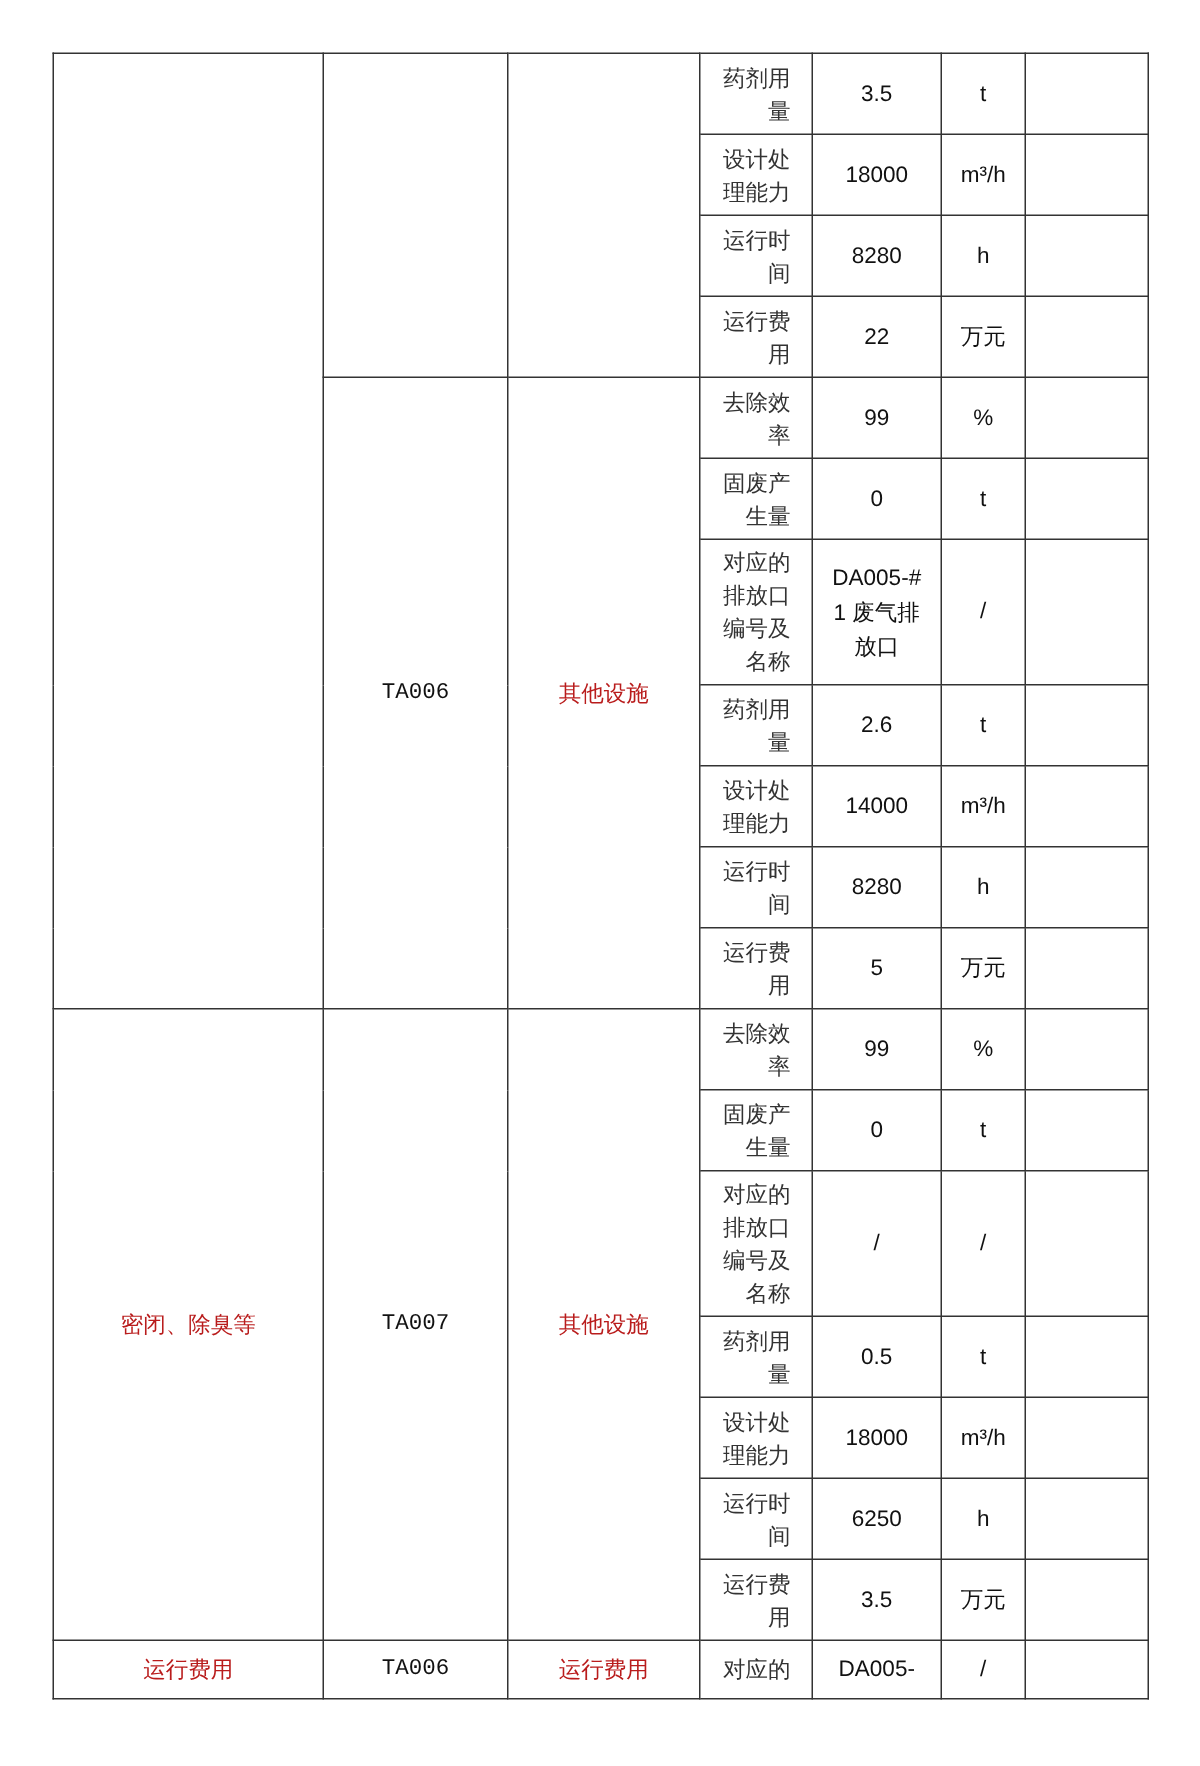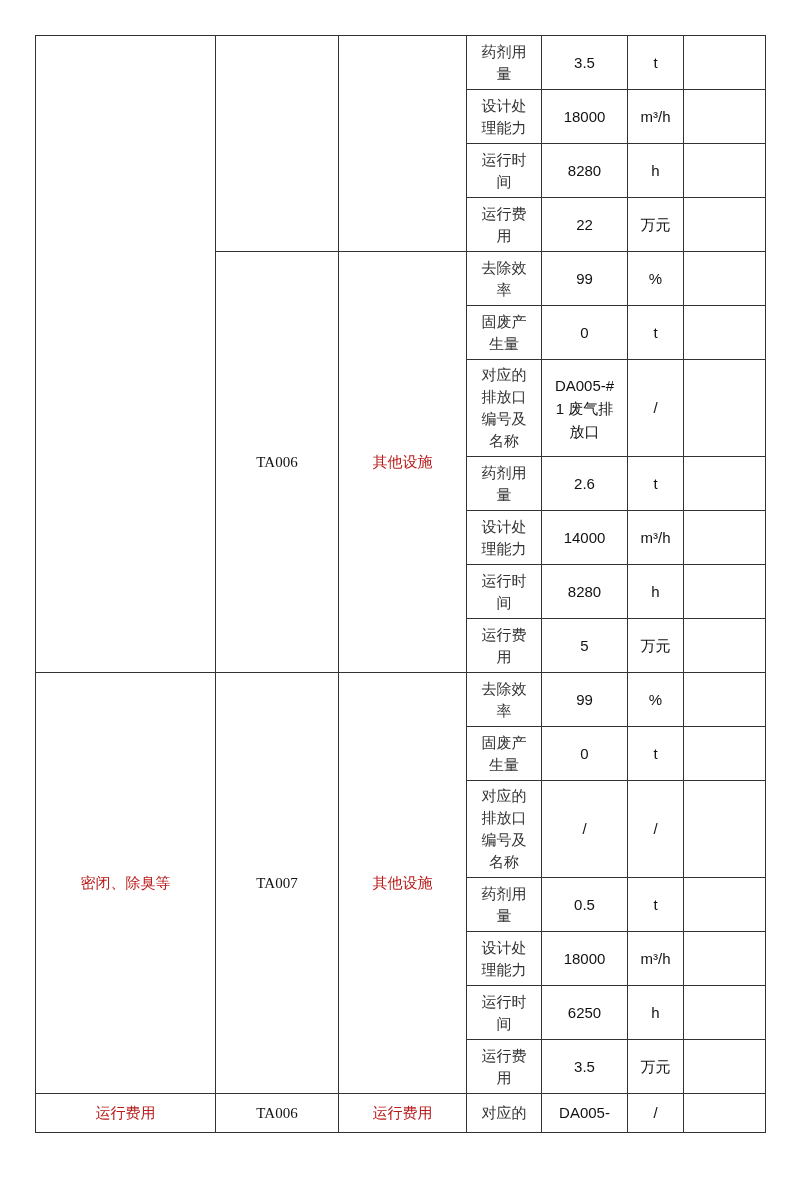--- a/index.html
+++ b/index.html
@@ -10,26 +10,26 @@
     width: 730px;
   }
   table.main td {
     border: 1.5px solid #333;
     text-align: center; vertical-align: middle;
     padding: 0;
     font-size: 15px;
     line-height: 22px;
   }
   td.lbl { font-size: 15px; line-height: 21.5px; padding: 0 6px; color: #333; }
-  td.lbl span { display: inline-block; width: 46px; text-align: center; word-break: break-all; }
+  td.lbl span { display: inline-block; width: 46px; text-align: right; word-break: break-all; }
   td.val { font-family: Liberation Sans, sans-serif; font-size: 16px; }
   td.val span.wrap { display: inline-block; width: 64px; word-break: break-all; line-height: 23px; }
   td.unit { font-family: "Liberation Sans", "DejaVu Sans", sans-serif; font-size: 16px; }
   td.cat { color: #b91c1c; font-size: 15px; }
-  td.code { font-family: Liberation Serif, serif; font-size: 16px; }
+  td.code { font-family: Liberation Mono, monospace; font-size: 16px; }
   tr.r54 { height: 54px; }
   tr.r97 { height: 97px; }
   tr.r39 { height: 39px; }
 </style>
 </head>
 <body>
 
 <table class="main">
   <colgroup>
     <col style="width:180px">

